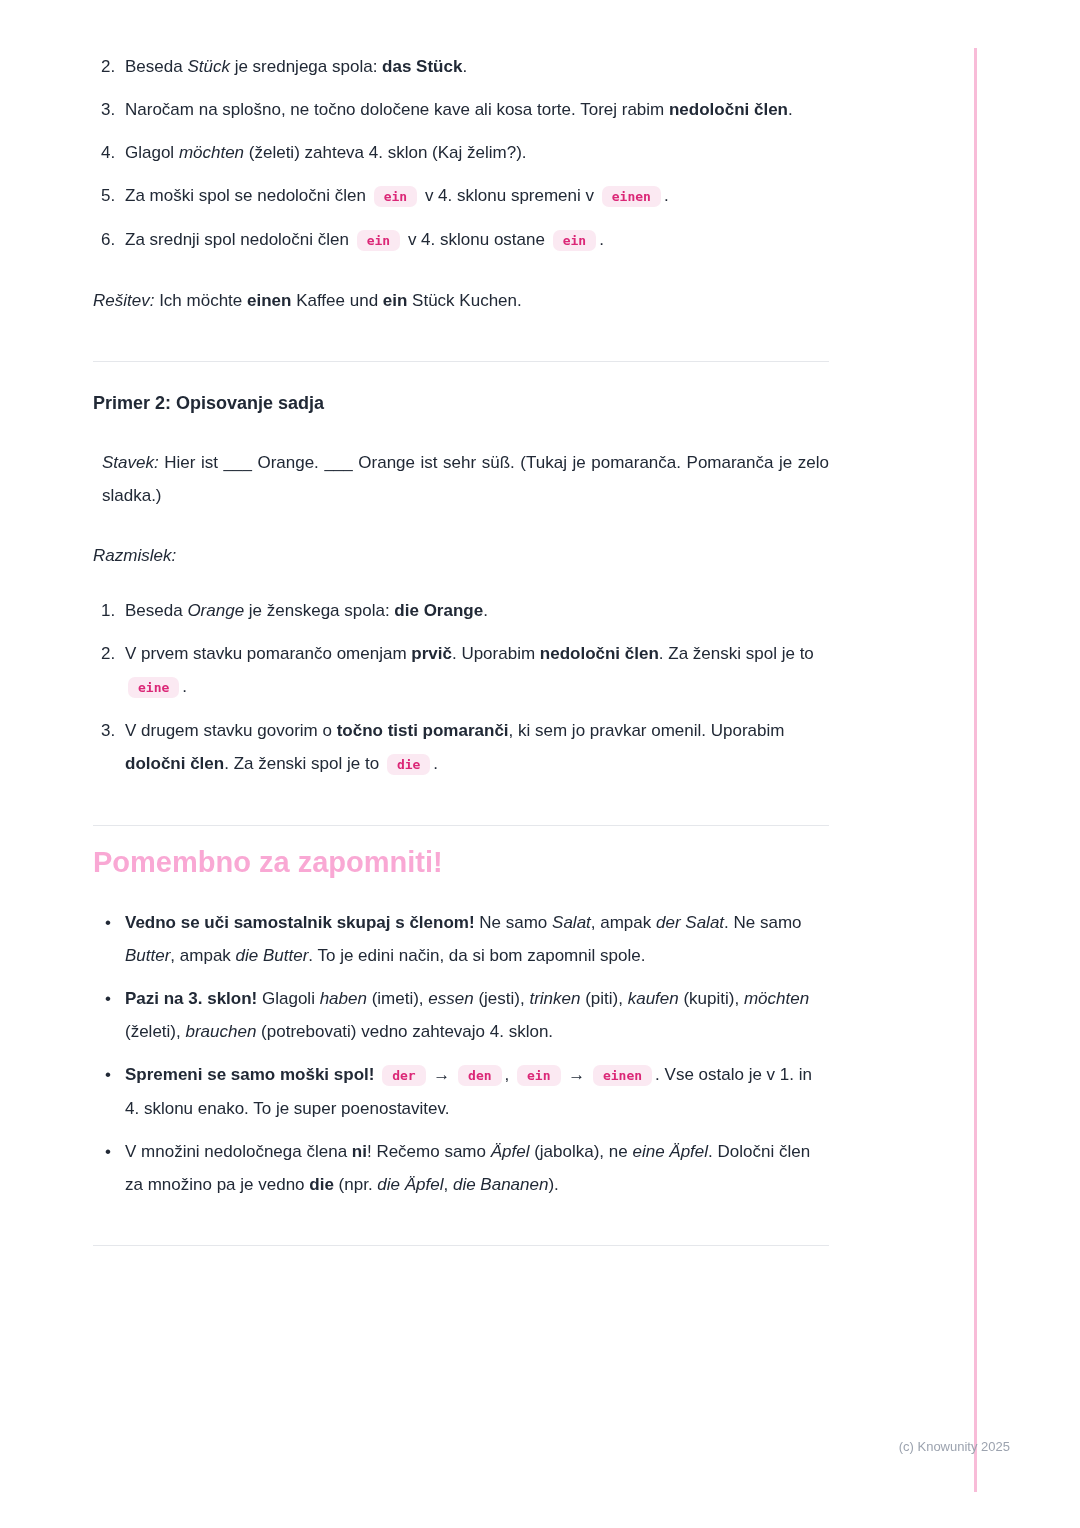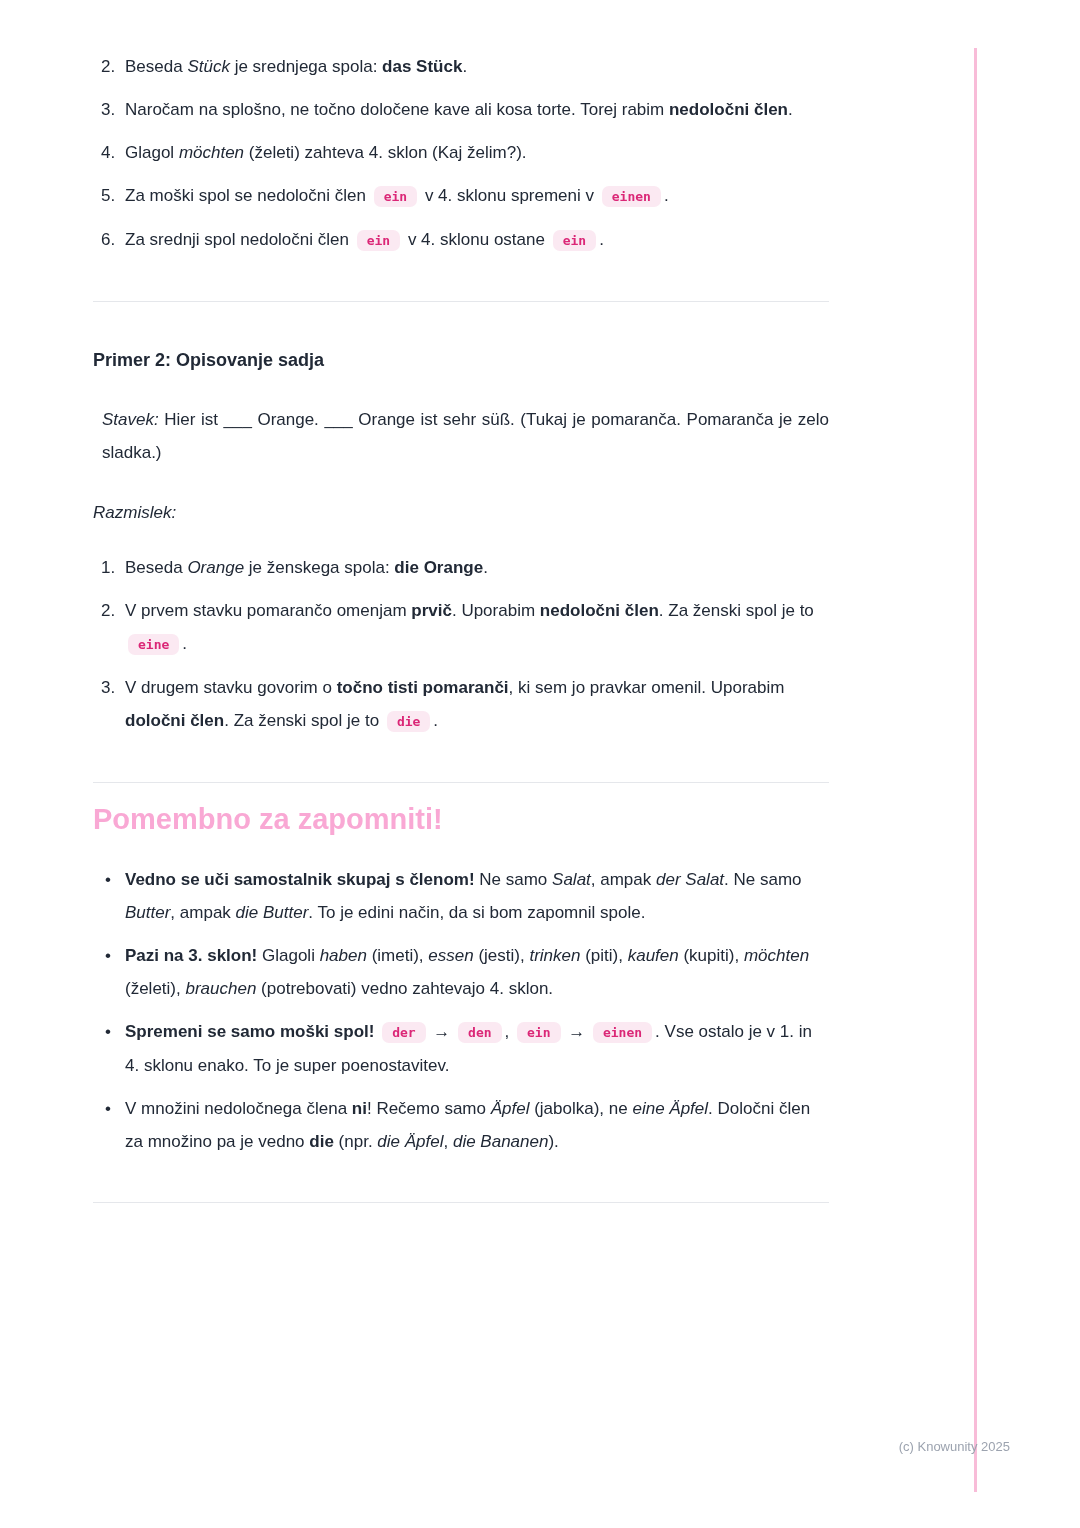--- a/index.html
+++ b/index.html
@@ -28,21 +28,21 @@
     font-size:13px; font-weight:bold;
     color:var(--code-text, #db2777);
     background:var(--code-bg, #fbe9f2);
     padding:3px 10px; border-radius:7px;
     margin:0 3px; white-space:nowrap;
   }
   hr.divider {
     border:none; border-top:1px solid var(--divider, #e5e7eb);
     margin:44px 0 0 0;
   }
-  .sub-heading { font-size:18px; line-height:30px; font-weight:bold; margin:43px 0 28px 0; }
+  .sub-heading { font-size:18px; line-height:30px; font-weight:bold; margin:26px 0 28px 0; }
   .sentence { text-align:justify; margin:0 0 27px 9px; }
   .razmislek { margin:0 0 22px 0; }
   .solution { margin:27px 0 0 0; }
   .pink-heading {
     font-size:29px; line-height:40px; font-weight:bold;
     color:var(--accent-pink, #f9a8d4);
     margin:16px 0 24px 0;
   }
   .edge-line {
     position:absolute; left:974px; top:48px;
@@ -77,20 +77,21 @@
       <li>
         <span class="num-marker">5.</span>
         <span class="li-body">Za moški spol se nedoločni člen <code class="code-badge">ein</code> v 4. sklonu spremeni v <code class="code-badge">einen</code>.</span>
       </li>
       <li>
         <span class="num-marker">6.</span>
         <span class="li-body">Za srednji spol nedoločni člen <code class="code-badge">ein</code> v 4. sklonu ostane <code class="code-badge">ein</code>.</span>
       </li>
     </ol>
 
+    <p class="solution"><em>Rešitev:</em> Ich möchte <strong>einen</strong> Kaffee und <strong>ein</strong> Stück Kuchen.</p>
 
     <hr class="divider">
 
     <h3 class="sub-heading">Primer 2: Opisovanje sadja</h3>
 
     <p class="sentence"><em>Stavek:</em> Hier ist ___ Orange. ___ Orange ist sehr süß. (Tukaj je pomaranča. Pomaranča je zelo sladka.)</p>
 
     <p class="razmislek"><em>Razmislek:</em></p>
 
     <ol>

